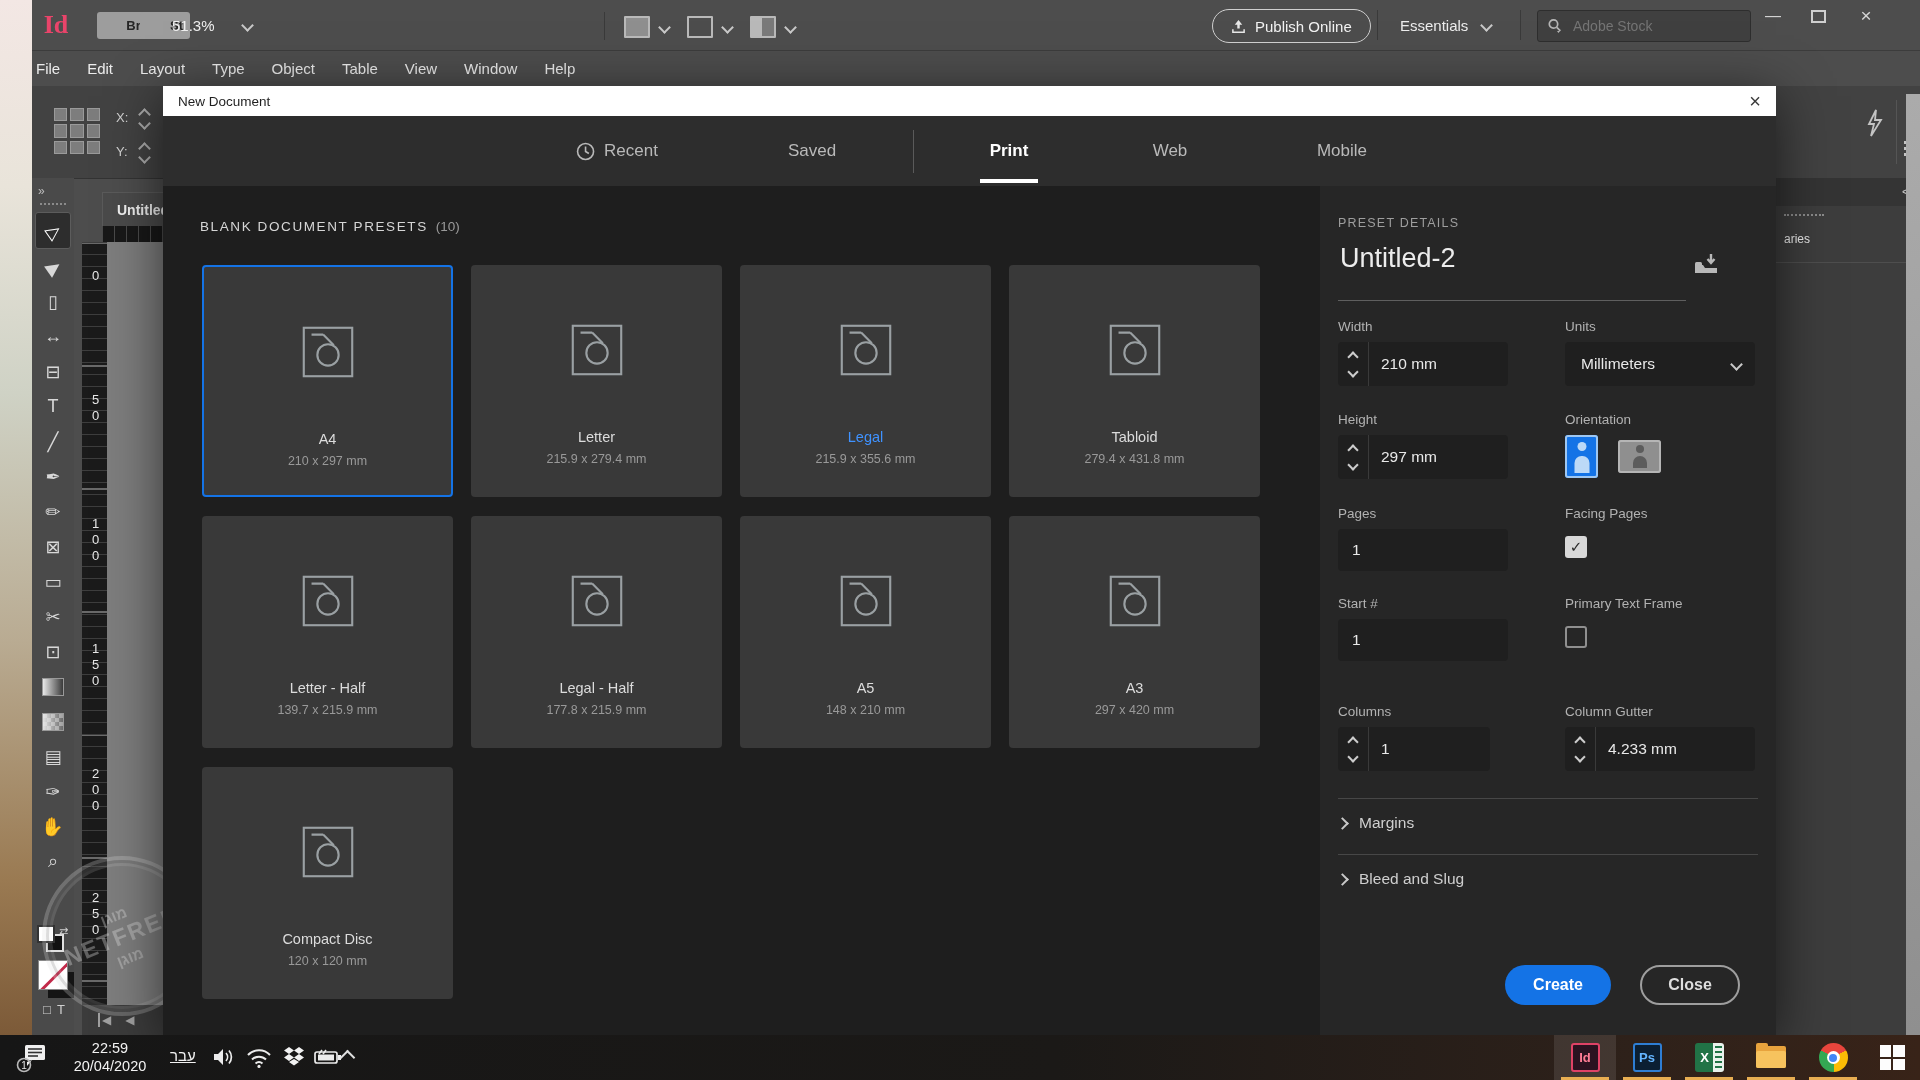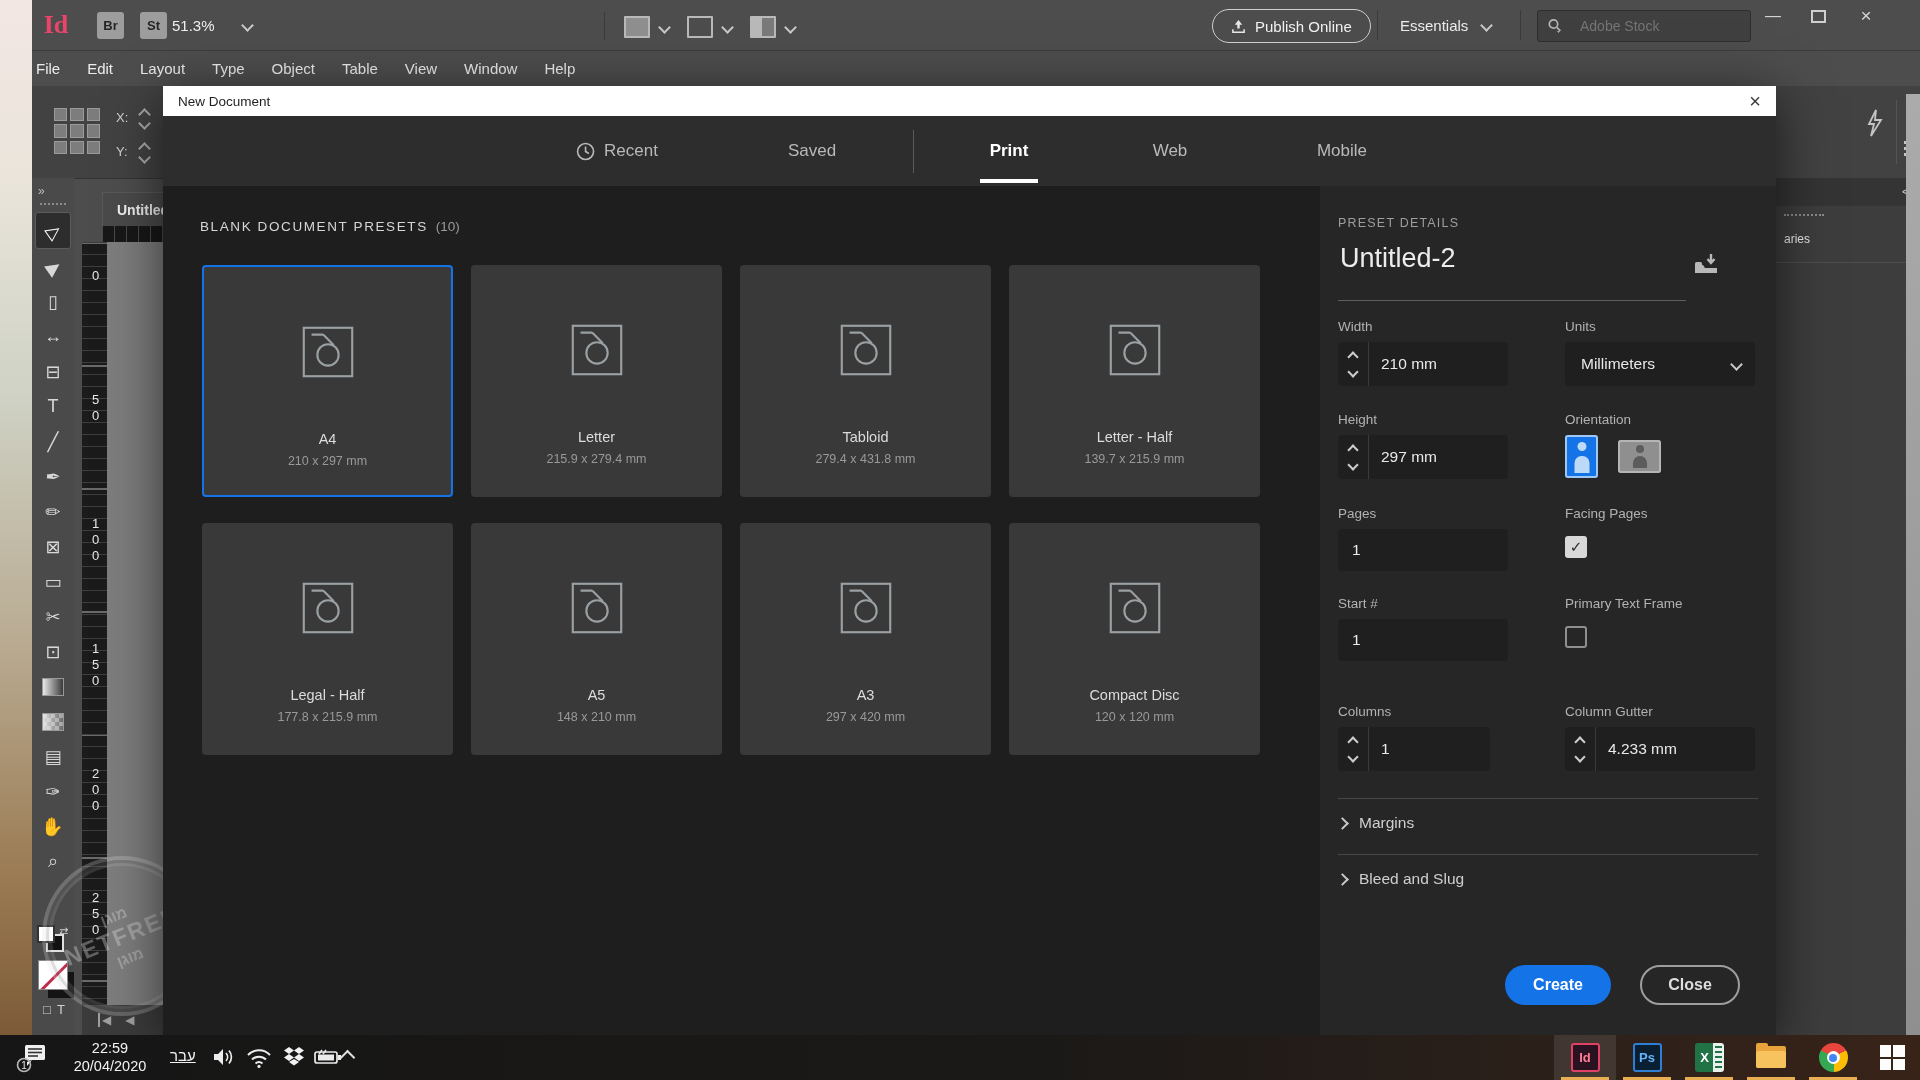--- a/index.html
+++ b/index.html
@@ -10,33 +10,33 @@
   
   #desktop-strip{left:0;top:0;width:32px;height:1035px;
     background:linear-gradient(to bottom,#f3e7e4 0%,#e9e4da 18%,#cfd2c5 38%,#b9ab92 62%,#9a7a52 85%,#7c5a38 100%);}
   
   #app{left:32px;top:0;width:1888px;height:1035px;background:#4d4d4d;}
   #topbar{left:0;top:0;width:100%;height:50px;background:#4d4d4d;border-bottom:1px solid #3c3c3c;}
   .vline{width:1px;background:#3a3a3a;}
   #id-logo{left:2px;top:6px;width:44px;height:38px;display:flex;align-items:center;justify-content:center;
     color:#e9446a;font-weight:bold;font-size:26px;font-family:"Liberation Serif","DejaVu Serif",serif;}
   .badge{top:12px;width:27px;height:27px;background:#9d9d9d;border-radius:3px;color:#262626;
-    font-weight:bold;font-size:13px;display:flex;align-items:center;justify-content:center;}
+    font-weight:bold;font-size:13px;display:flex;align-items:center;justify-content:center;padding-left:23px;}
   #zoom-box{left:140px;top:12px;height:26px;display:flex;align-items:center;gap:28px;color:#f0f0f0;font-size:15px;}
   .chev{display:inline-block;width:7px;height:7px;border-right:2px solid #c9c9c9;border-bottom:2px solid #c9c9c9;transform:rotate(45deg);}
   .chev.up{transform:rotate(-135deg);}
   .tbicon{width:22px;height:18px;border:2px solid #b9b9b9;background:#8f8f8f;border-radius:1px;}
   .tbgroup{top:16px;display:flex;align-items:center;gap:10px;}
   #publish-btn{left:1180px;top:9px;height:32px;padding:0 18px;border:1px solid #cfcfcf;border-radius:17px;
     display:flex;align-items:center;gap:9px;color:#f2f2f2;font-size:15px;}
   #workspace{left:1368px;top:9px;height:32px;display:flex;align-items:center;gap:14px;color:#ededed;font-size:15px;}
   #stock-search{left:1505px;top:10px;width:194px;height:30px;background:#404040;border:1px solid #2e2e2e;border-radius:3px;
     display:flex;align-items:center;gap:8px;padding:0 9px;}
   #stock-search input{background:transparent;border:none;outline:none;color:#f9a8d4;font-size:14px;width:130px;
-    font-family:"Liberation Sans","DejaVu Sans",sans-serif;margin-left:7px;}
+    font-family:"Liberation Sans","DejaVu Sans",sans-serif;}
   .winbtn{top:4px;width:28px;height:24px;display:flex;align-items:center;justify-content:center;color:#d6d6d6;font-size:16px;}
   #maxi-glyph{width:11px;height:9px;border:2px solid #cfcfcf;}
   #menubar{left:0;top:51px;width:100%;height:35px;display:flex;align-items:center;gap:27px;padding-left:4px;
     color:#ececec;font-size:15px;background:#4d4d4d;}
   
   #controlbar{left:0;top:86px;width:100%;height:92px;background:#424242;border-bottom:1px solid #333;}
   #refgrid{left:22px;top:22px;width:46px;height:46px;display:grid;grid-template-columns:repeat(3,1fr);gap:3px;}
   #refgrid span{background:#7d7d7d;border:1px solid #9a9a9a;}
   .xylab{color:#d0d0d0;font-size:13px;}
   
@@ -97,21 +97,21 @@
   #dlg-close{color:#3a3a3a;font-size:20px;line-height:20px;}
   #dlg-tabbar{left:0;top:30px;width:100%;height:70px;background:#2d2d2d;}
   .tab{position:absolute;top:0;height:70px;transform:translateX(-50%);display:flex;align-items:center;gap:9px;
     color:#b9b9b9;font-size:17px;}
   .tab.active span{color:#ffffff;font-weight:bold;}
   #tab-underline{top:63px;width:58px;height:4px;background:#ffffff;transform:translateX(-50%);}
   #tab-divider{left:750px;top:14px;width:1px;height:43px;background:#5a5a5a;}
   #dlg-content{left:0;top:100px;width:1157px;height:849px;background:#1e1e1e;}
   #dlg-heading{left:37px;top:33px;color:#d6d6d6;font-size:13.5px;letter-spacing:1.6px;}
   #dlg-heading .count{color:#9a9a9a;letter-spacing:0;margin-left:8px;}
-  #cards{left:39px;top:79px;display:grid;grid-template-columns:repeat(4,251px);grid-auto-rows:232px;gap:26px 18px;}
+  #cards{left:39px;top:79px;display:grid;grid-template-columns:repeat(4,251px);grid-auto-rows:232px;gap:19px 18px;}
   .card{position:relative;background:#393939;border-radius:4px;box-sizing:border-box;text-align:center;}
   .card.selected{border:2px solid #1473e6;}
   .card svg{margin-top:54px;}
   .card .cname{margin-top:44px;color:#dcdcdc;font-size:14.5px;}
   .card.hover .cname{color:#3f92ff;}
   .card .cdims{margin-top:7px;color:#999999;font-size:12.5px;}
   
   #details{left:1157px;top:100px;width:456px;height:849px;background:#262626;}
   .d-label{position:absolute;color:#b2b2b2;font-size:13.5px;}
   #d-heading{left:18px;top:30px;color:#9e9e9e;font-size:12.5px;letter-spacing:1.2px;}
@@ -435,20 +435,25 @@
           <div class="card selected "><svg width="62" height="62" viewBox="0 0 64 64">
               <rect x="7" y="7" width="50" height="50" fill="none" stroke="#9aa0a3" stroke-width="2.2"></rect>
               <circle cx="32" cy="35" r="11" fill="none" stroke="#9aa0a3" stroke-width="2.2"></circle>
               <path d="M15 14 H27 M27 14 L38 25" fill="none" stroke="#9aa0a3" stroke-width="2.2"></path>
             </svg><div class="cname">A4</div><div class="cdims">210 x 297 mm</div></div>
           <div class="card  "><svg width="62" height="62" viewBox="0 0 64 64">
               <rect x="7" y="7" width="50" height="50" fill="none" stroke="#9aa0a3" stroke-width="2.2"></rect>
               <circle cx="32" cy="35" r="11" fill="none" stroke="#9aa0a3" stroke-width="2.2"></circle>
               <path d="M15 14 H27 M27 14 L38 25" fill="none" stroke="#9aa0a3" stroke-width="2.2"></path>
             </svg><div class="cname">Letter</div><div class="cdims">215.9 x 279.4 mm</div></div>
+          <div class="card  hover"><svg width="62" height="62" viewBox="0 0 64 64">
+              <rect x="7" y="7" width="50" height="50" fill="none" stroke="#9aa0a3" stroke-width="2.2"></rect>
+              <circle cx="32" cy="35" r="11" fill="none" stroke="#9aa0a3" stroke-width="2.2"></circle>
+              <path d="M15 14 H27 M27 14 L38 25" fill="none" stroke="#9aa0a3" stroke-width="2.2"></path>
+            </svg><div class="cname">Legal</div><div class="cdims">215.9 x 355.6 mm</div></div>
           <div class="card  "><svg width="62" height="62" viewBox="0 0 64 64">
               <rect x="7" y="7" width="50" height="50" fill="none" stroke="#9aa0a3" stroke-width="2.2"></rect>
               <circle cx="32" cy="35" r="11" fill="none" stroke="#9aa0a3" stroke-width="2.2"></circle>
               <path d="M15 14 H27 M27 14 L38 25" fill="none" stroke="#9aa0a3" stroke-width="2.2"></path>
             </svg><div class="cname">Tabloid</div><div class="cdims">279.4 x 431.8 mm</div></div>
           <div class="card  "><svg width="62" height="62" viewBox="0 0 64 64">
               <rect x="7" y="7" width="50" height="50" fill="none" stroke="#9aa0a3" stroke-width="2.2"></rect>
               <circle cx="32" cy="35" r="11" fill="none" stroke="#9aa0a3" stroke-width="2.2"></circle>
               <path d="M15 14 H27 M27 14 L38 25" fill="none" stroke="#9aa0a3" stroke-width="2.2"></path>
             </svg><div class="cname">Letter - Half</div><div class="cdims">139.7 x 215.9 mm</div></div>

